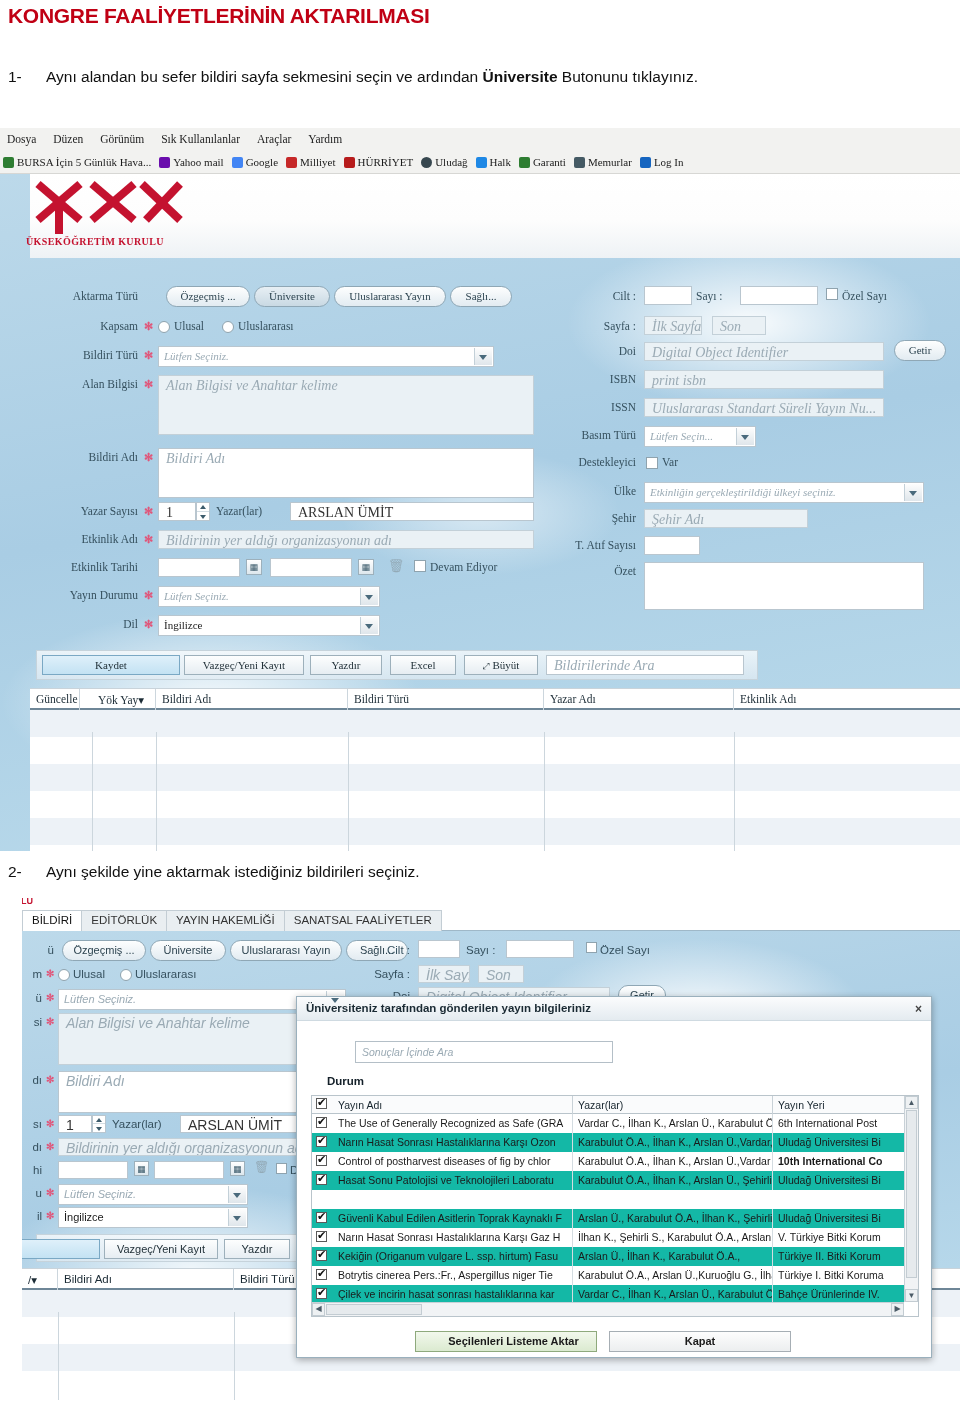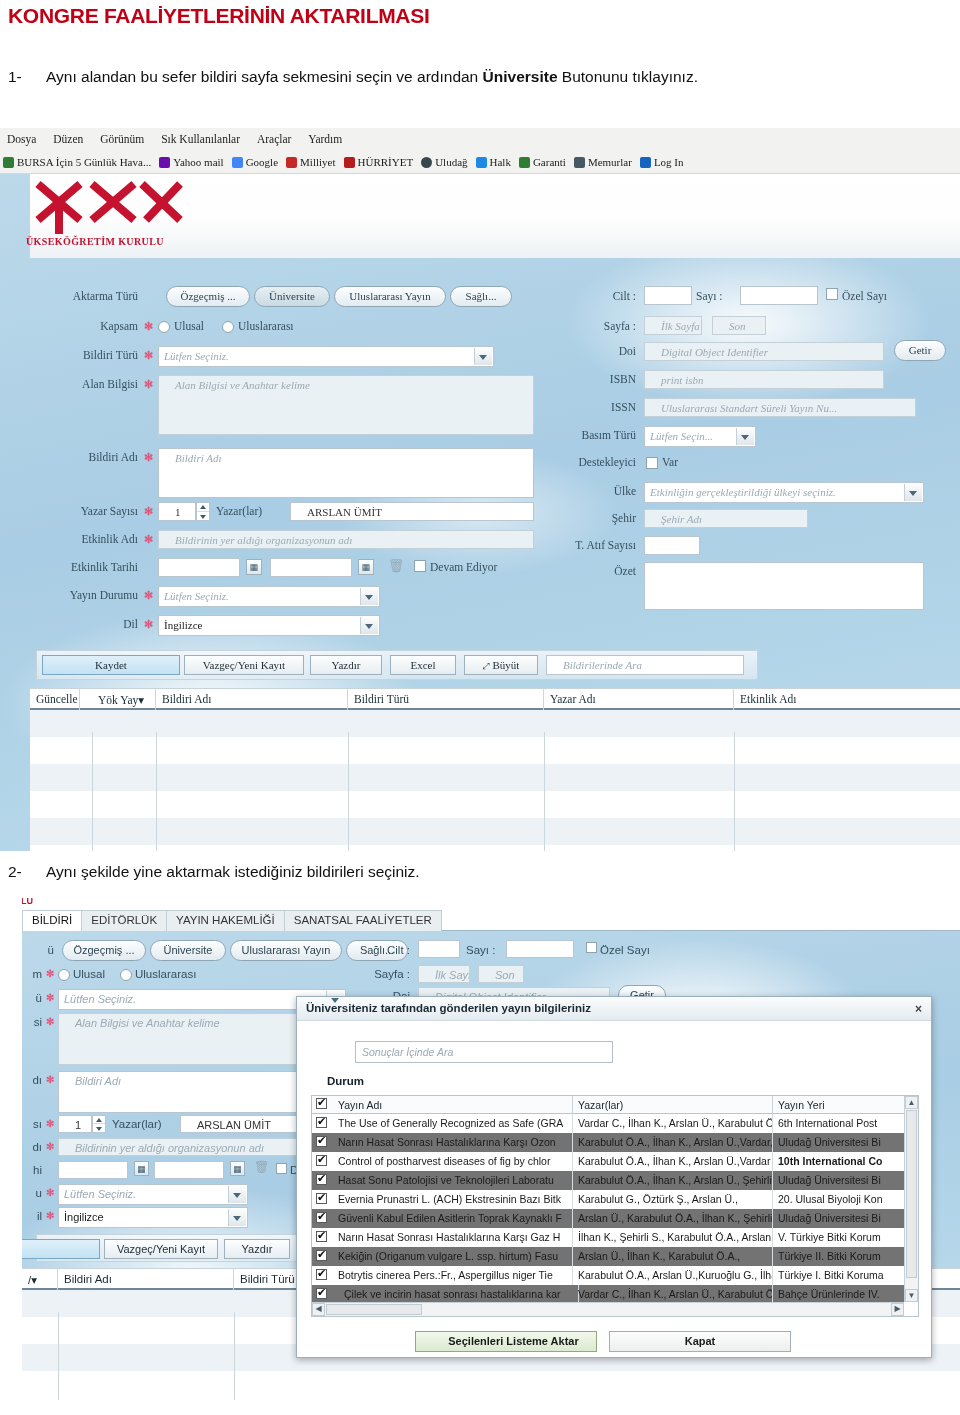--- a/index.html
+++ b/index.html
@@ -80,21 +80,21 @@
   }
   .tab.active { background:#ffffff; color:#111; }
 
   
   .lbl { position:absolute; font-size:11.5px; color:#35505e; text-align:right; }
   .req { color:#e0567a; font-weight:bold; }
   .ph { color:#9aaab4; font-style:italic; }
 
   .fld {
     position:absolute; background:#fff; border:1px solid #b9c6cf;
-    font-size:11px; color:#333; padding:2px 16px; line-height:15px;
+    font-size:14px; color:#333; padding:2px 7px; line-height:15px;
     overflow:hidden; white-space:nowrap;
   }
   .fld.dim { background:#eaf1f5; border-color:#c3d0d8; }
   .sel {
     position:absolute; background:#fff; border:1px solid #b9c6cf;
     font-size:11px; padding:2px 22px 2px 5px; line-height:15px;
     overflow:hidden; white-space:nowrap;
   }
   .sel:after {
     content:""; position:absolute; right:1px; top:1px; bottom:1px; width:17px;
@@ -190,21 +190,21 @@
   .dlg-grid .dh {
     position:absolute; left:0; right:0; top:0; height:18px;
     background:#fafbfc; border-bottom:1px solid #b9c4cb;
   }
   .dlg-grid .dh .c {
     position:absolute; top:0; height:18px; padding:3px 0 0 5px;
     font-size:10.5px; color:#16242d; border-right:1px solid #c8d1d7;
     overflow:hidden; white-space:nowrap;
   }
   .dlg-grid .dr { position:absolute; left:0; right:0; height:19px; }
-  .dlg-grid .dr.alt { background:#737373; }
+  .dlg-grid .dr.alt { background:#14b8a6; }
   .dlg-grid .dr .c {
     position:absolute; top:0; height:19px; padding:3px 0 0 5px;
     font-size:10.5px; color:#1a1a1a; border-right:1px solid #d4dce1;
     overflow:hidden; white-space:nowrap;
   }
   .dlg-grid .cbox {
     position:absolute; left:4px; top:3px; width:11px; height:11px;
     border:1px solid #5a5a5a; background:#fff;
   }
   .dlg-grid .cbox:after {
@@ -356,21 +356,21 @@
   <div class="fld dim" style="left:712px; top:188px; width:54px; height:19px;"><span class="ph">Son</span></div>
 
   <div class="lbl" style="left:556px; top:217px; width:80px;">Doi</div>
   <div class="fld dim" style="left:644px; top:214px; width:240px; height:19px;"><span class="ph">Digital Object Identifier</span></div>
   <div class="pillbtn" style="left:894px; top:212px; width:52px;">Getir</div>
 
   <div class="lbl" style="left:556px; top:245px; width:80px;">ISBN</div>
   <div class="fld dim" style="left:644px; top:242px; width:240px; height:19px;"><span class="ph">print isbn</span></div>
 
   <div class="lbl" style="left:556px; top:273px; width:80px;">ISSN</div>
-  <div class="fld dim" style="left:644px; top:270px; width:272px; height:19px;"><span class="ph">Uluslararası Standart Süreli Yayın Nu...</span></div>
+  <div class="fld dim" style="left:644px; top:270px; width:240px; height:19px;"><span class="ph">Uluslararası Standart Süreli Yayın Nu...</span></div>
 
   <div class="lbl" style="left:540px; top:301px; width:96px;">Basım Türü</div>
   <div class="sel dim" style="left:644px; top:298px; width:112px;"><span class="ph">Lütfen Seçin...</span><span class="arw"></span></div>
 
   <div class="lbl" style="left:532px; top:328px; width:104px;">Destekleyici</div>
   <div class="chk" style="left:646px; top:329px;"></div>
   <div class="lbl" style="left:662px; top:328px; width:40px; text-align:left;">Var</div>
 
   <div class="lbl" style="left:556px; top:357px; width:80px;">Ülke</div>
   <div class="sel dim" style="left:644px; top:354px; width:280px;"><span class="ph">Etkinliğin gerçekleştirildiği ülkeyi seçiniz.</span><span class="arw"></span></div>
@@ -566,26 +566,20 @@
               <div class="c" style="left:21px; width:240px;">Control of postharvest diseases of fig by chlor</div>
               <div class="c" style="left:261px; width:200px;">Karabulut Ö.A., İlhan K., Arslan Ü.,Vardar C.,</div>
               <div class="c" style="left:461px; width:132px; border-right:none;font-weight:bold;">10th International Co</div>
             </div>
           <div class="dr alt" style="top:57px">
               <div class="cbox"></div>
               <div class="c" style="left:21px; width:240px;">Hasat Sonu Patolojisi ve Teknolojileri Laboratu</div>
               <div class="c" style="left:261px; width:200px;">Karabulut Ö.A., İlhan K., Arslan Ü., Şehirli S.,K</div>
               <div class="c" style="left:461px; width:132px; border-right:none;">Uludağ Üniversitesi Bi</div>
             </div>
-          <div class="dr" style="top:76px">
-              <div class="cbox"></div>
-              <div class="c" style="left:21px; width:240px;">Evernia Prunastri L. (ACH) Ekstresinin Bazı Bitk</div>
-              <div class="c" style="left:261px; width:200px;">Karabulut G., Öztürk Ş., Arslan Ü.,</div>
-              <div class="c" style="left:461px; width:132px; border-right:none;">20. Ulusal Biyoloji Kon</div>
-            </div>
           <div class="dr alt" style="top:95px">
               <div class="cbox"></div>
               <div class="c" style="left:21px; width:240px;">Güvenli Kabul Edilen Asitlerin Toprak Kaynaklı F</div>
               <div class="c" style="left:261px; width:200px;">Arslan Ü., Karabulut Ö.A., İlhan K., Şehirli S.,K</div>
               <div class="c" style="left:461px; width:132px; border-right:none;">Uludağ Üniversitesi Bi</div>
             </div>
           <div class="dr" style="top:114px">
               <div class="cbox"></div>
               <div class="c" style="left:21px; width:240px;">Narın Hasat Sonrası Hastalıklarına Karşı Gaz H</div>
               <div class="c" style="left:261px; width:200px;">İlhan K., Şehirli S., Karabulut Ö.A., Arslan Ü.,</div>
@@ -598,21 +592,21 @@
               <div class="c" style="left:461px; width:132px; border-right:none;">Türkiye II. Bitki Korum</div>
             </div>
           <div class="dr" style="top:152px">
               <div class="cbox"></div>
               <div class="c" style="left:21px; width:240px;">Botrytis cinerea Pers.:Fr., Aspergillus niger Tie</div>
               <div class="c" style="left:261px; width:200px;">Karabulut Ö.A., Arslan Ü.,Kuruoğlu G., İlhan K.</div>
               <div class="c" style="left:461px; width:132px; border-right:none;">Türkiye I. Bitki Koruma</div>
             </div>
           <div class="dr alt" style="top:171px">
               <div class="cbox"></div>
-              <div class="c" style="left:21px; width:240px;margin-left:6px;">Çilek ve incirin hasat sonrası hastalıklarına kar</div>
+              <div class="c" style="left:21px; width:240px;">Çilek ve incirin hasat sonrası hastalıklarına kar</div>
               <div class="c" style="left:261px; width:200px;">Vardar C., İlhan K., Arslan Ü., Karabulut Ö.A.,</div>
               <div class="c" style="left:461px; width:132px; border-right:none;">Bahçe Ürünlerinde IV.</div>
             </div>
 
         </div>
 
         <div class="scrollbar" style="right:0; top:0; width:14px; bottom:14px;">
           <div class="sb-btn" style="top:0">▲</div>
           <div class="sb-thumb" style="top:14px; height:168px;"></div>
           <div class="sb-btn" style="bottom:0">▼</div>

